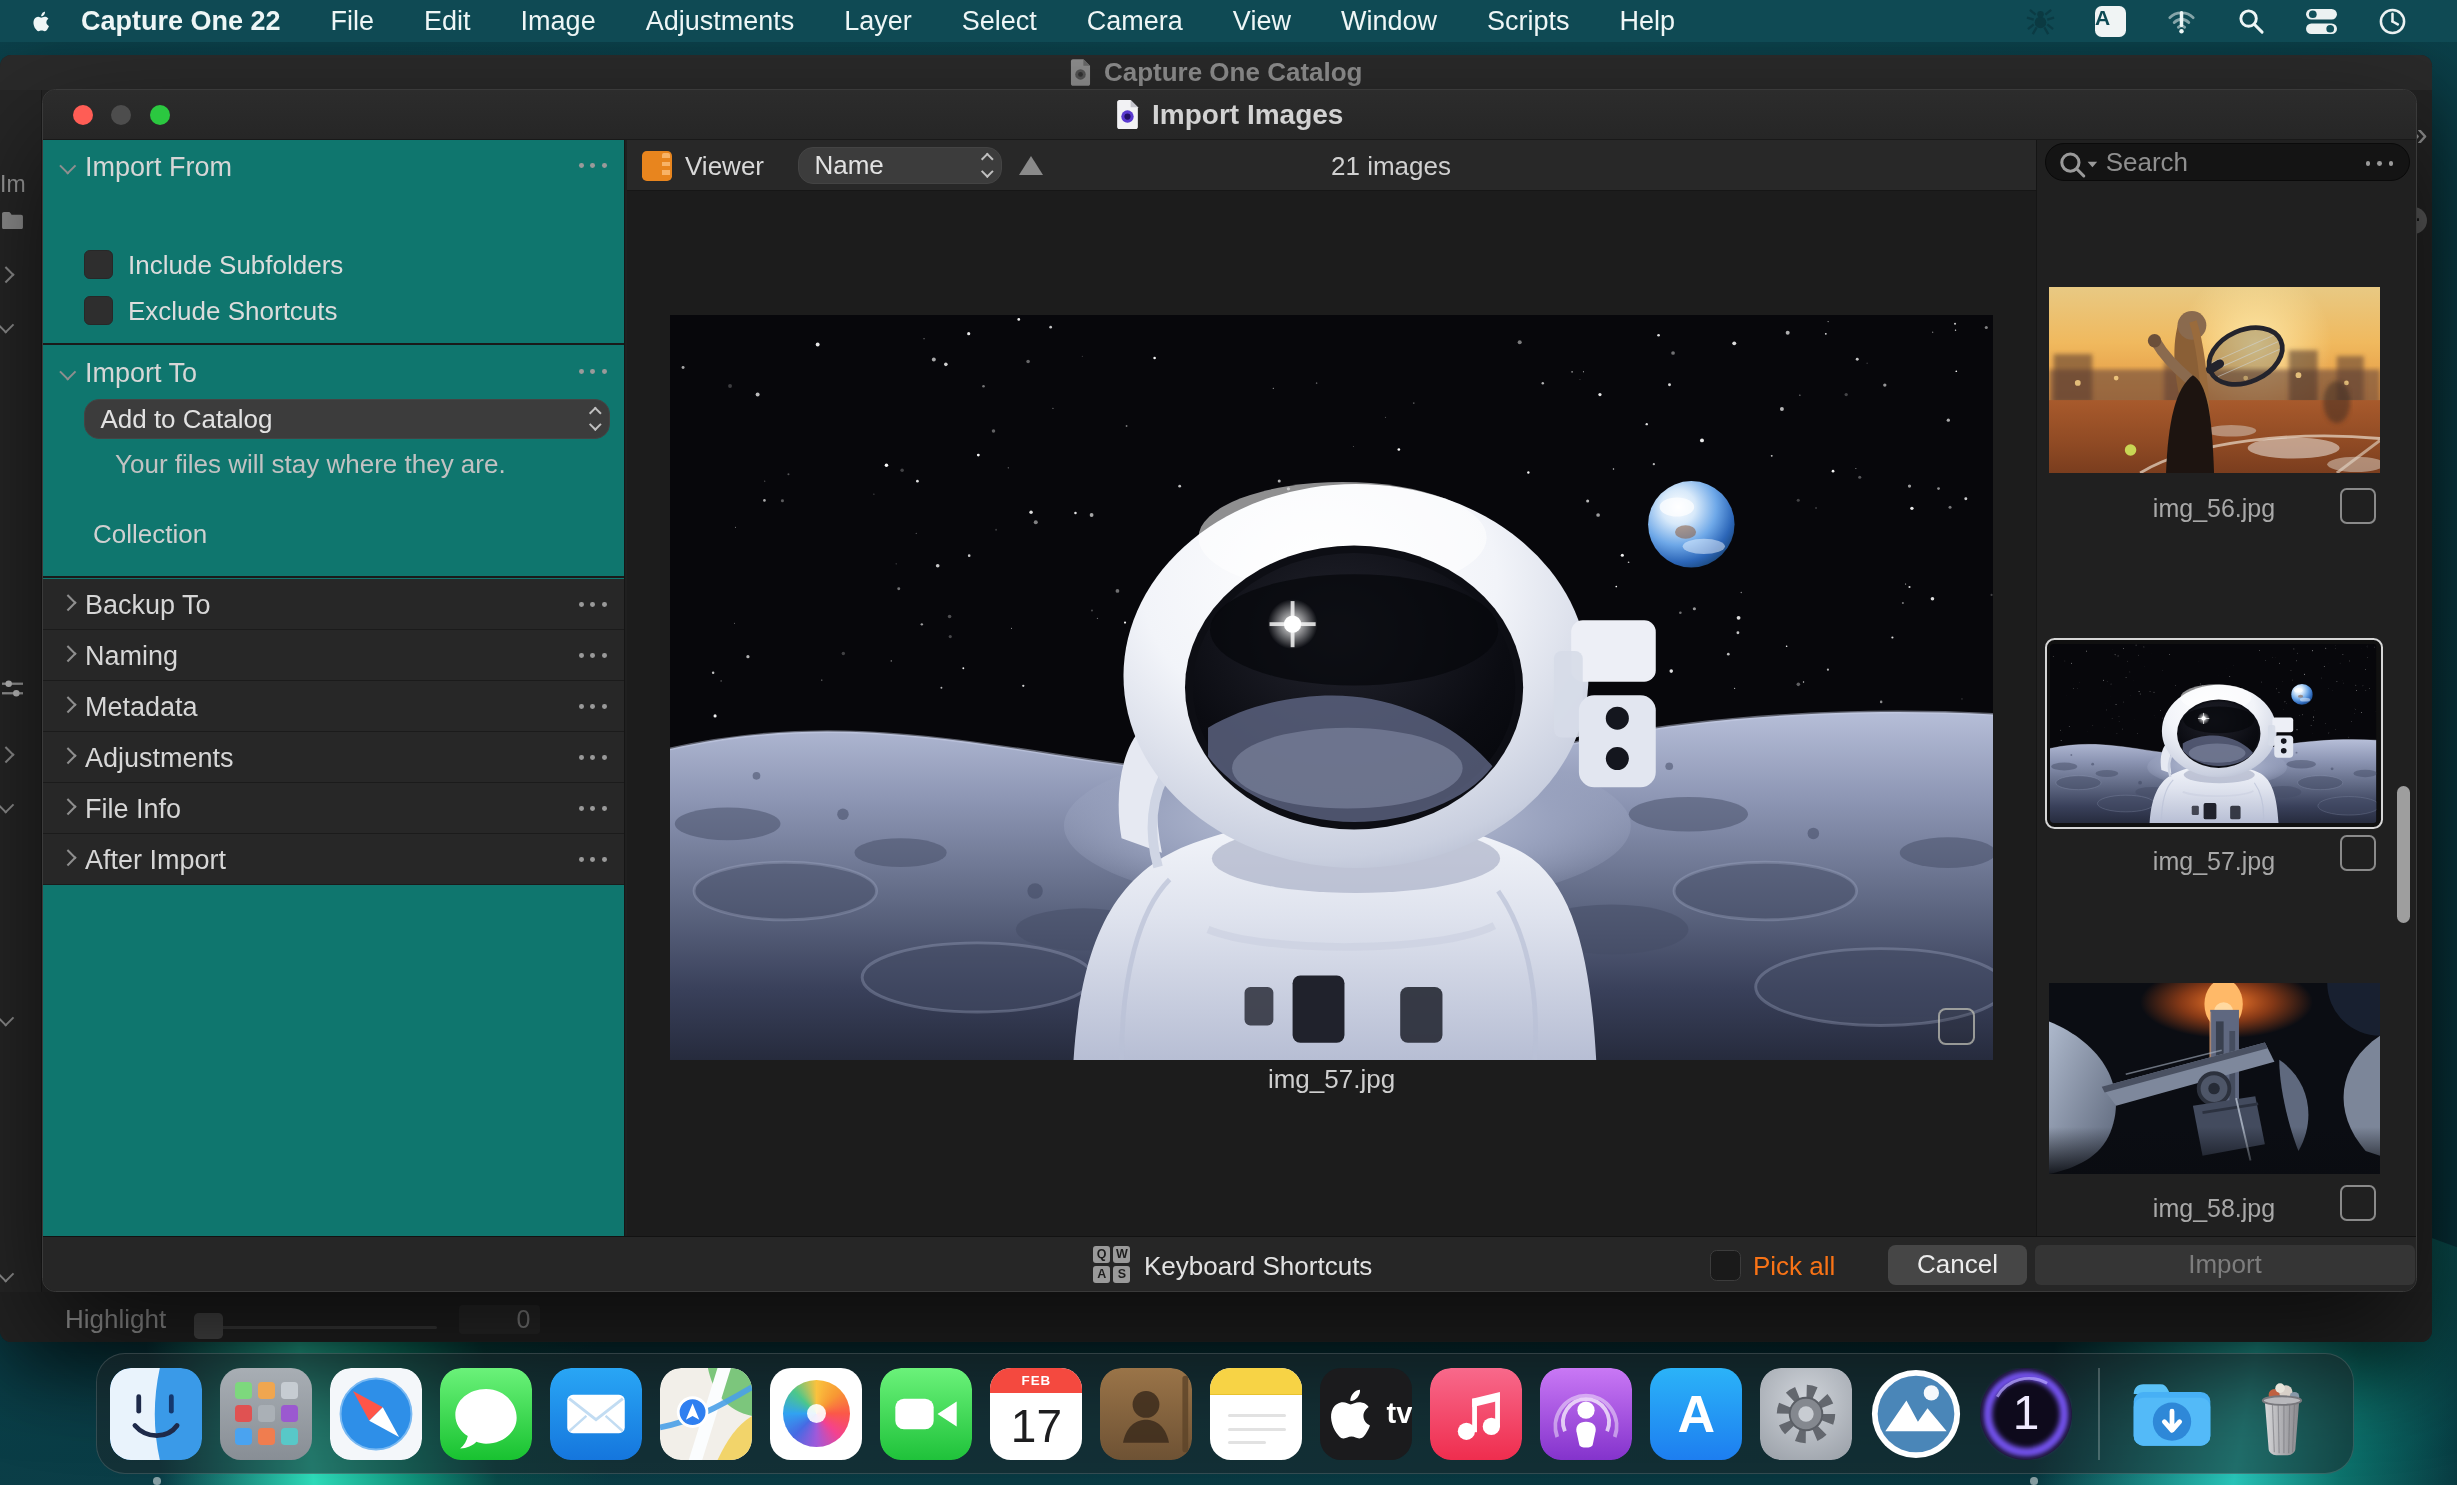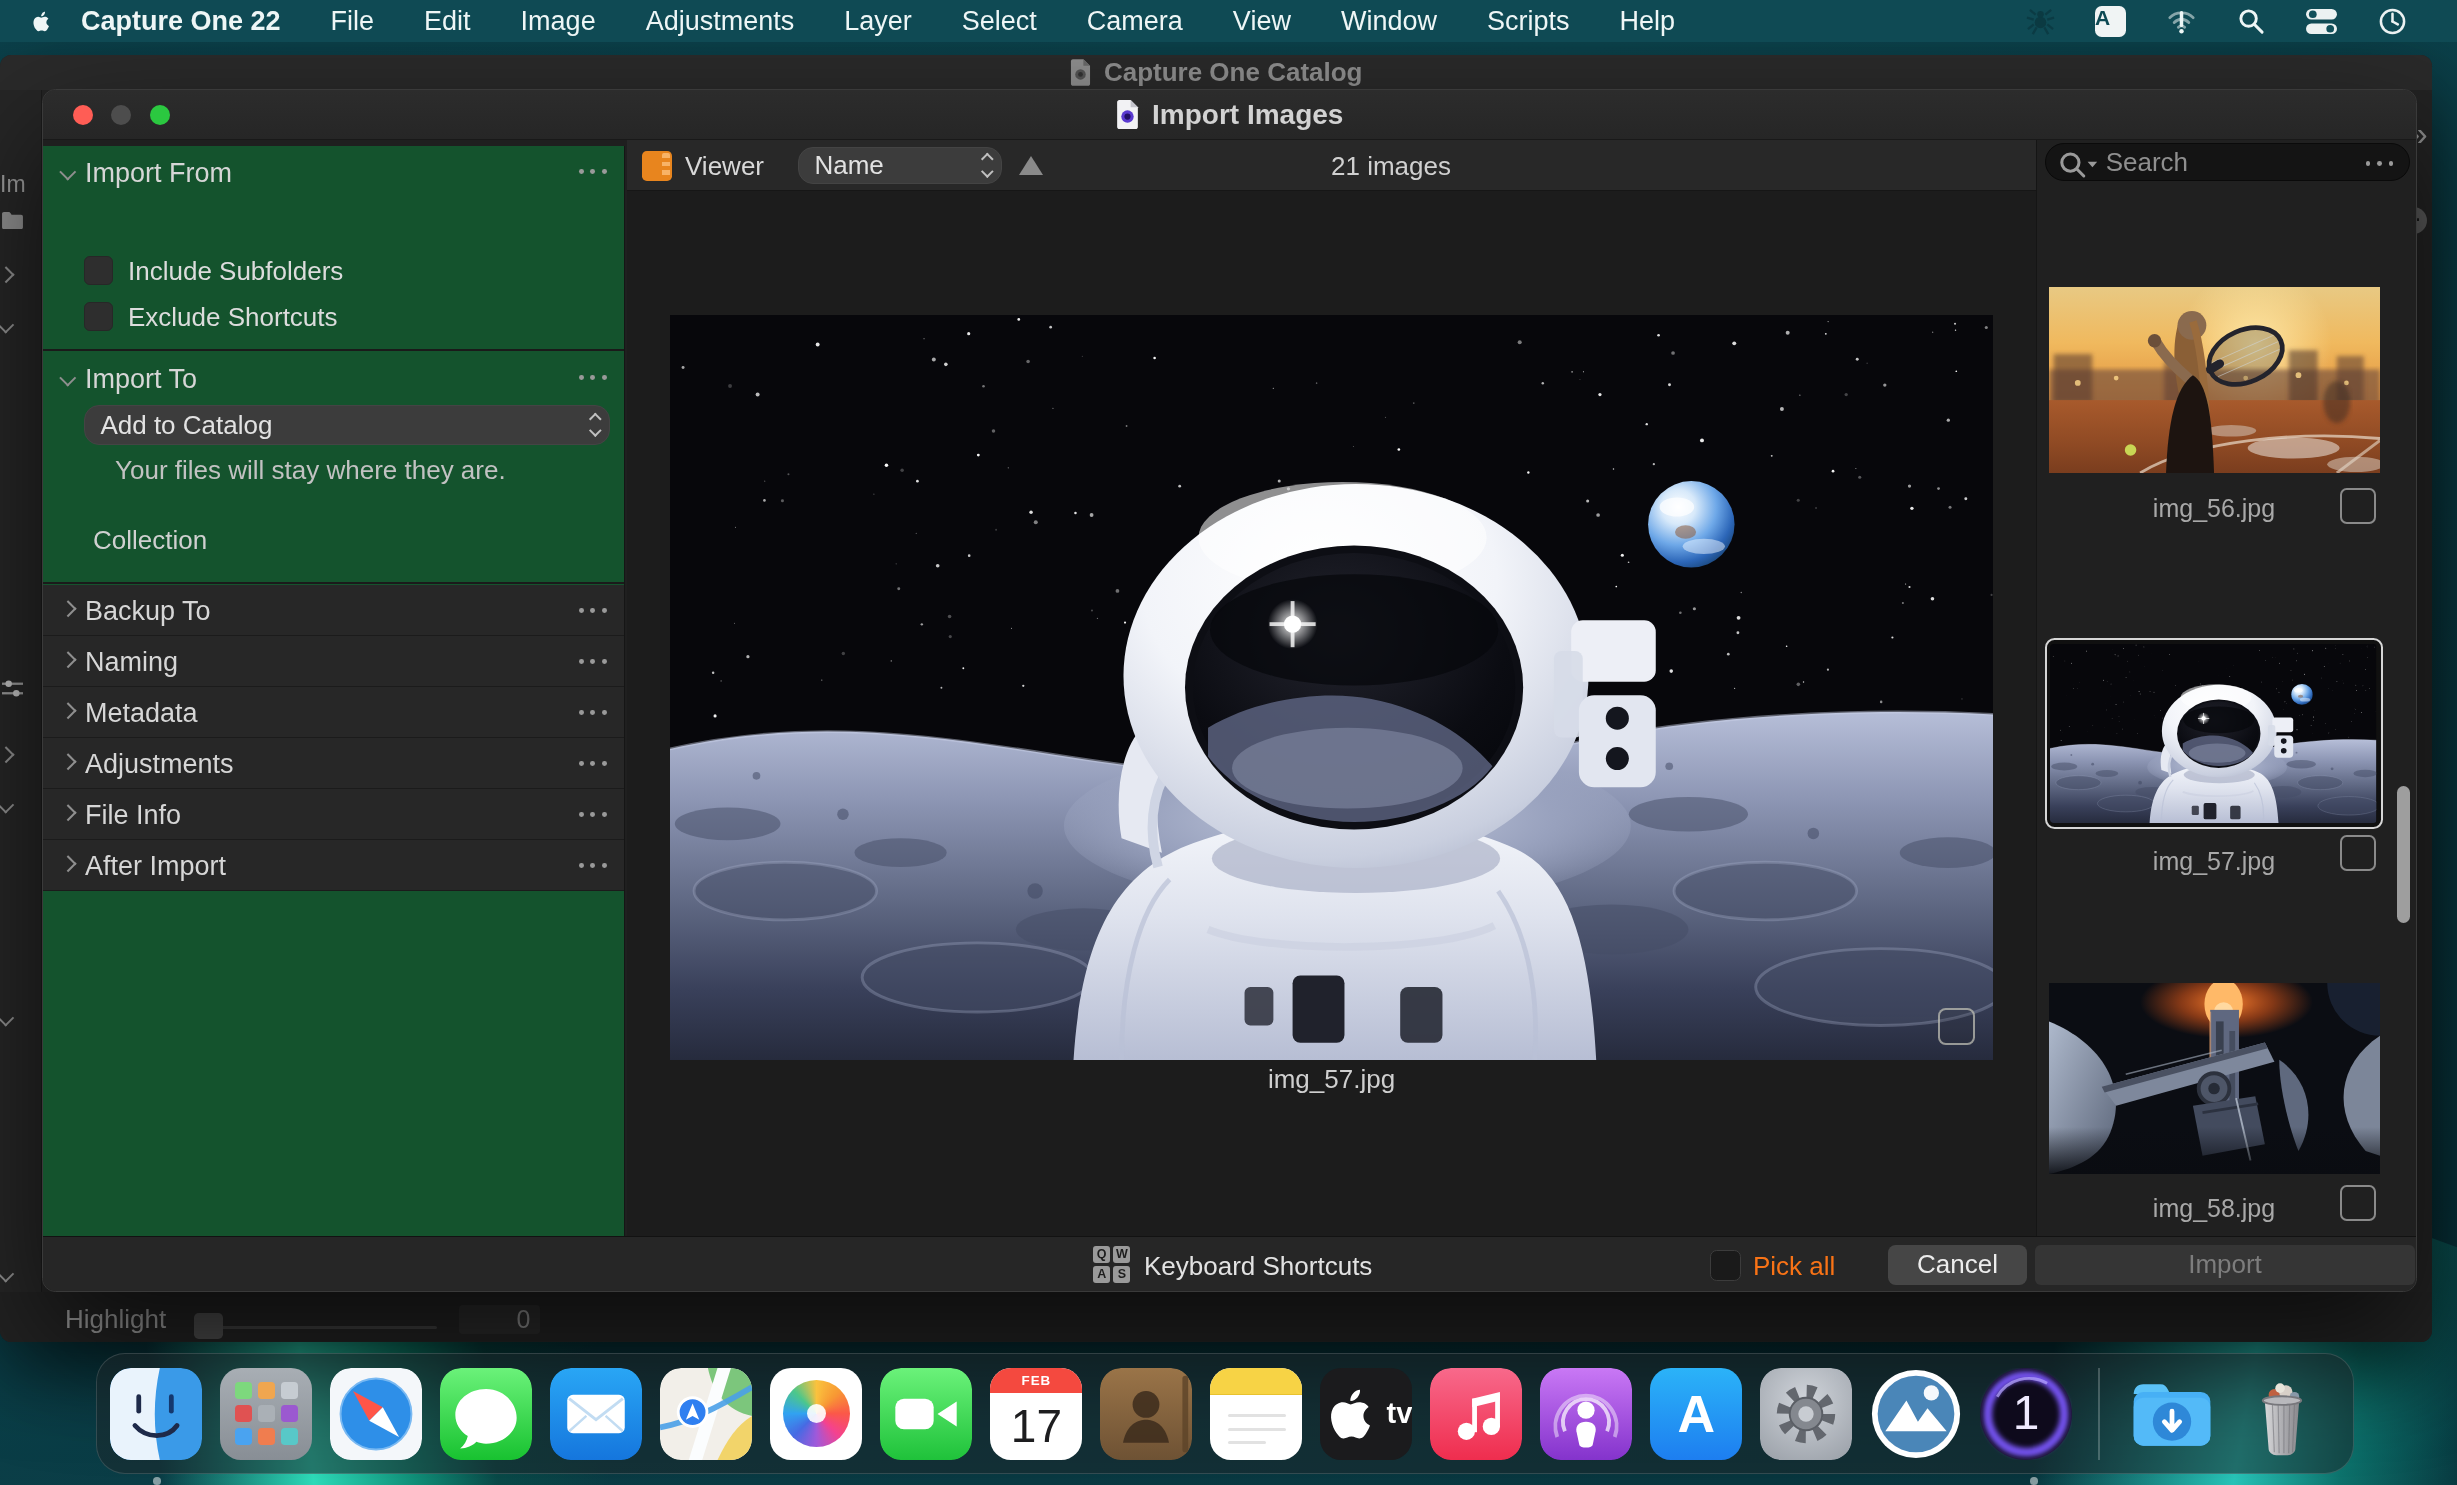--- a/index.html
+++ b/index.html
@@ -56,21 +56,21 @@
   .dlg-titlebar { position:absolute; left:0; top:0; width:100%; height:50px;
     background:linear-gradient(#2c2c2c,#262626); border-bottom:1px solid #191919;
     display:flex; align-items:center; justify-content:center; gap:13.4px; }
   .dlg-title { color:#d2d2d2; font-weight:700; font-size:28px; }
   .tl { position:absolute; top:15.4px; width:20px; height:20px; border-radius:50%; }
   .tl-close { left:30px; background:#ff5d55; }
   .tl-min { left:68px; background:#4d4d4d; }
   .tl-zoom { left:107px; background:#2bc840; }
 
   
-  .dlg-sidebar { position:absolute; left:0; top:56px; width:582px; bottom:55px; background:#14532d; border-right:1.9px solid #151515; }
+  .dlg-sidebar { position:absolute; left:0; top:50px; width:582px; bottom:55px; background:#0f766e; border-right:1.9px solid #151515; }
   .sec-header { position:absolute; left:0; width:100%; }
   .sec-title { position:absolute; left:42px; color:#d6d6d6; font-size:27px; }
   .schev { position:absolute; left:19px; }
   .dots { position:absolute; right:17.3px; display:flex; gap:6.7px; cursor:default; }
   .dots i { width:4.8px; height:4.8px; border-radius:50%; background:#9a9a9a; }
   .dd { position:absolute; background:#3c3c3c; border-radius:15px; border:1px solid #444;
     color:#e2e2e2; font-size:26px; display:flex; align-items:center; padding:0 15.4px; }
   .dd .stepper { position:absolute; right:9.6px; display:flex; flex-direction:column; gap:2.9px; align-items:center; }
   .dd .stepper b { width:8.6px; height:8.6px; border-right:2.4px solid #c0c0c0; border-bottom:2.4px solid #c0c0c0; display:block; }
   .dd .stepper b.up { transform:rotate(-135deg); margin-top:2.9px; }

